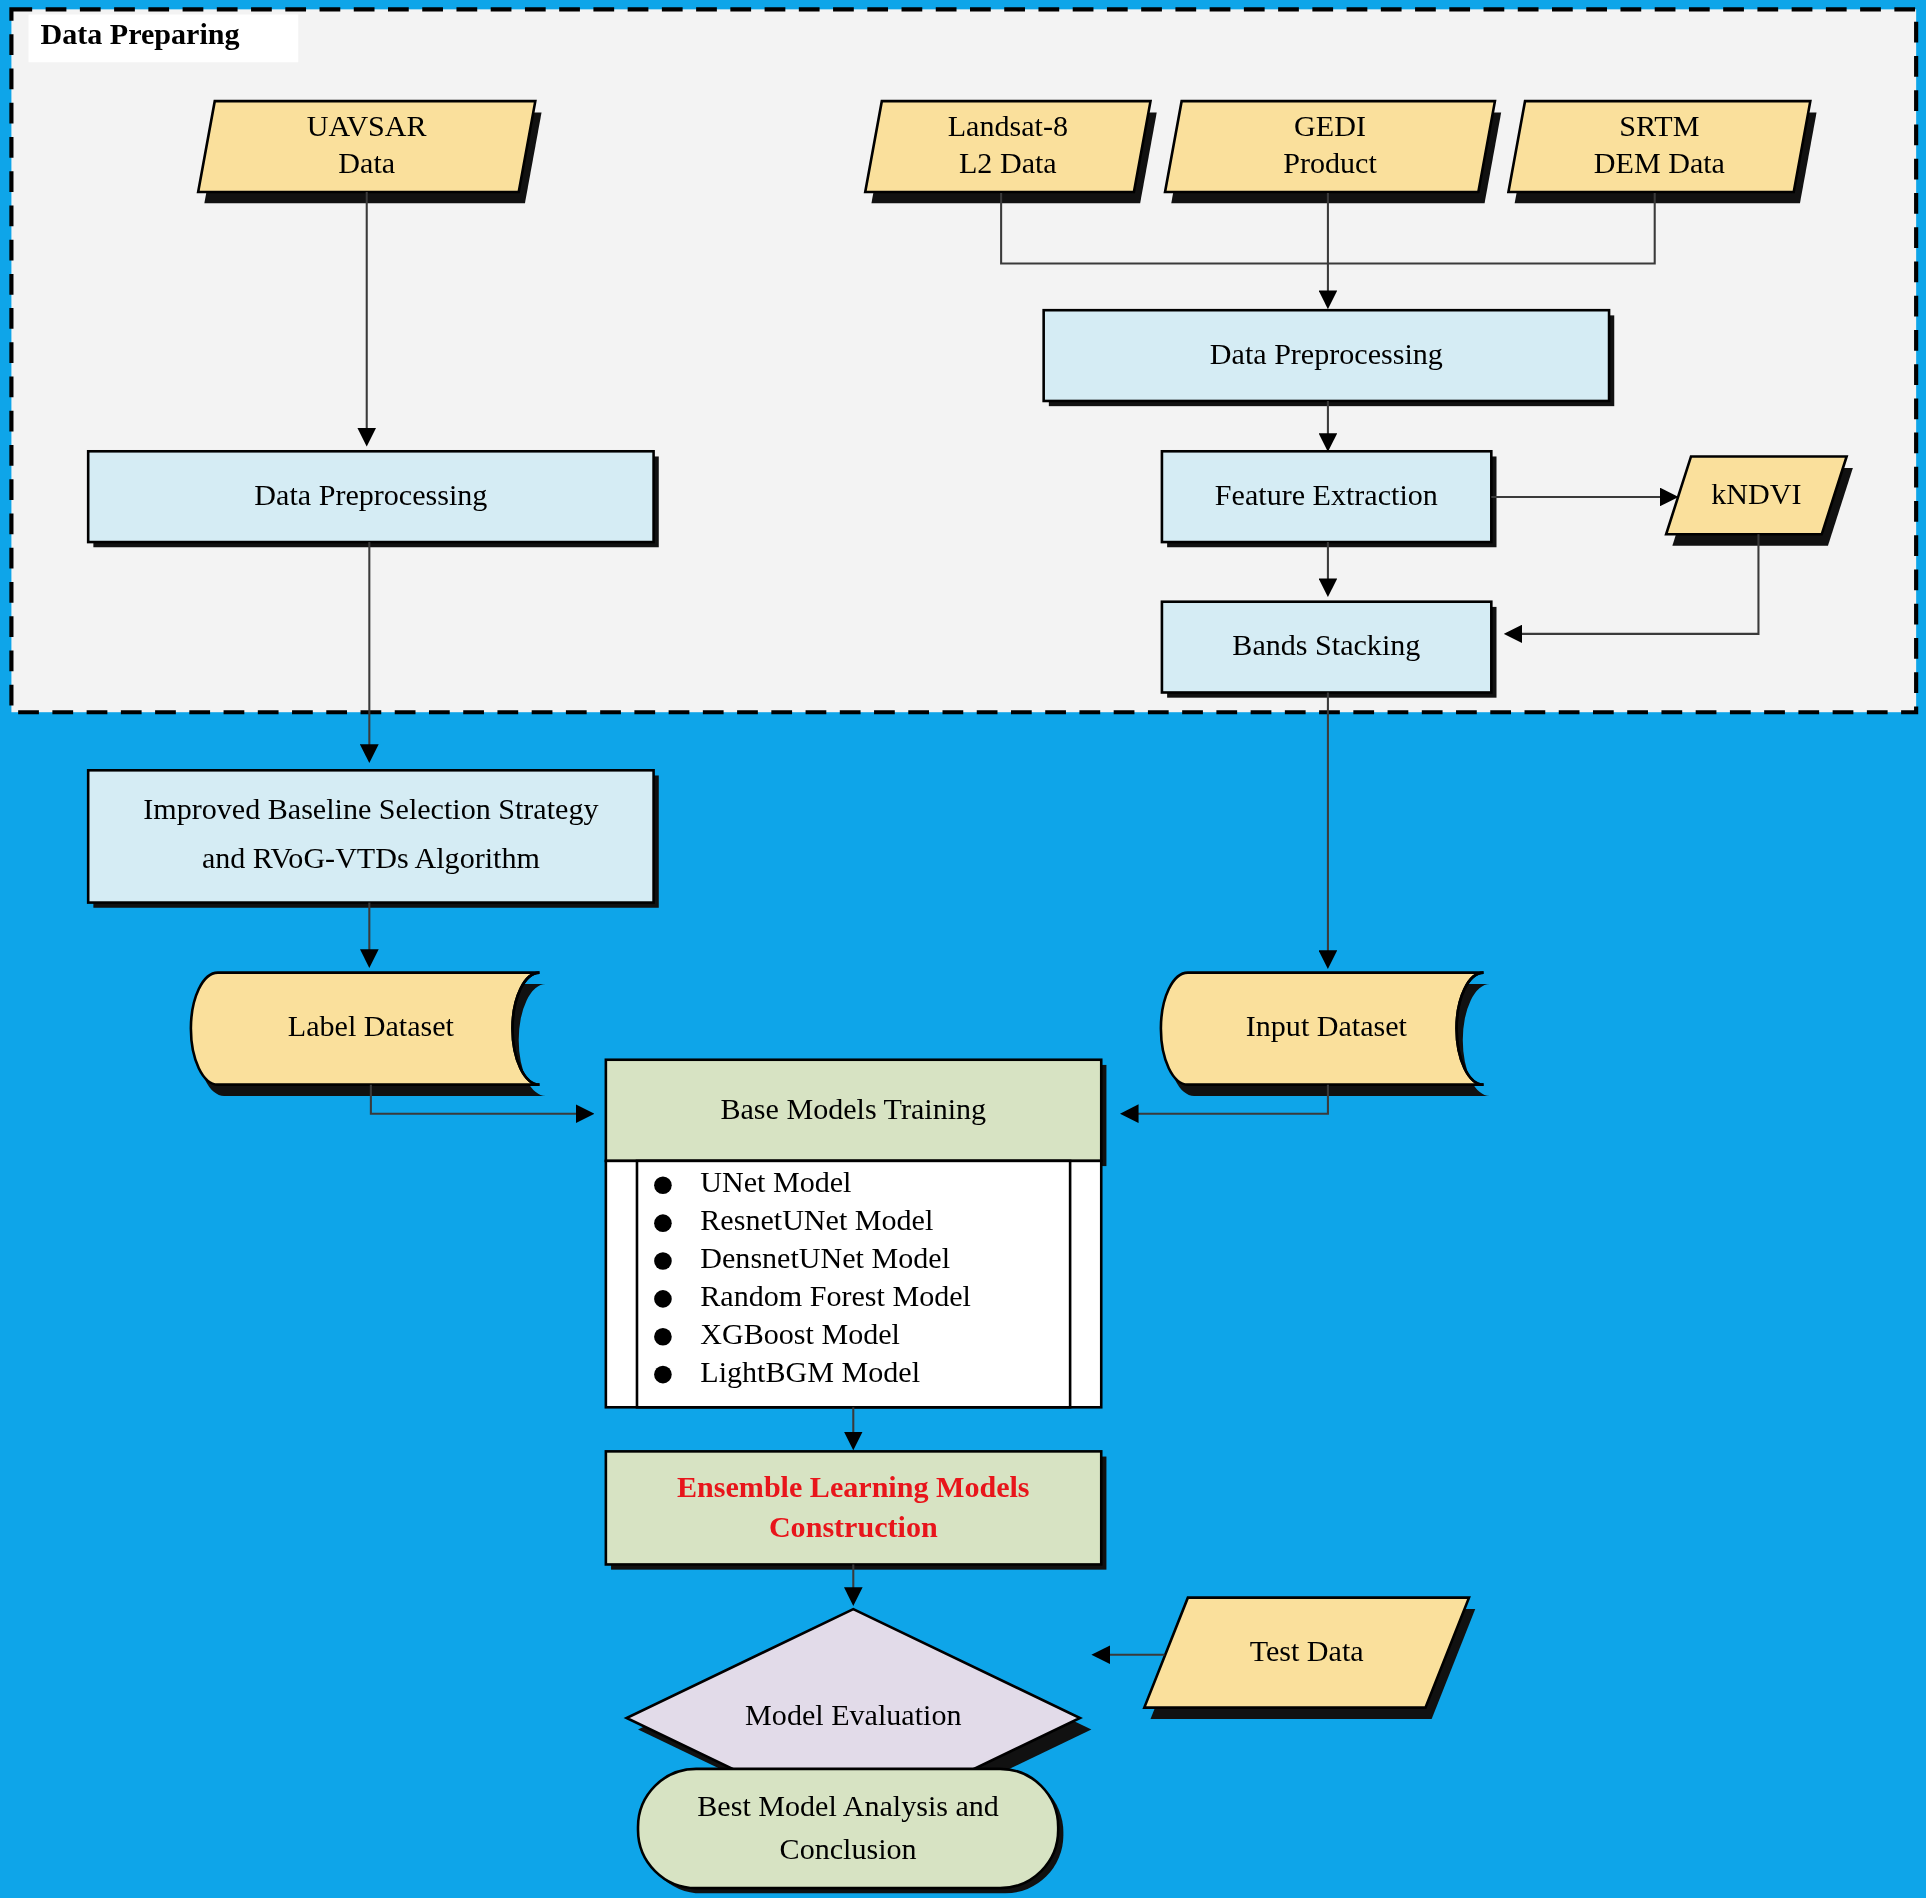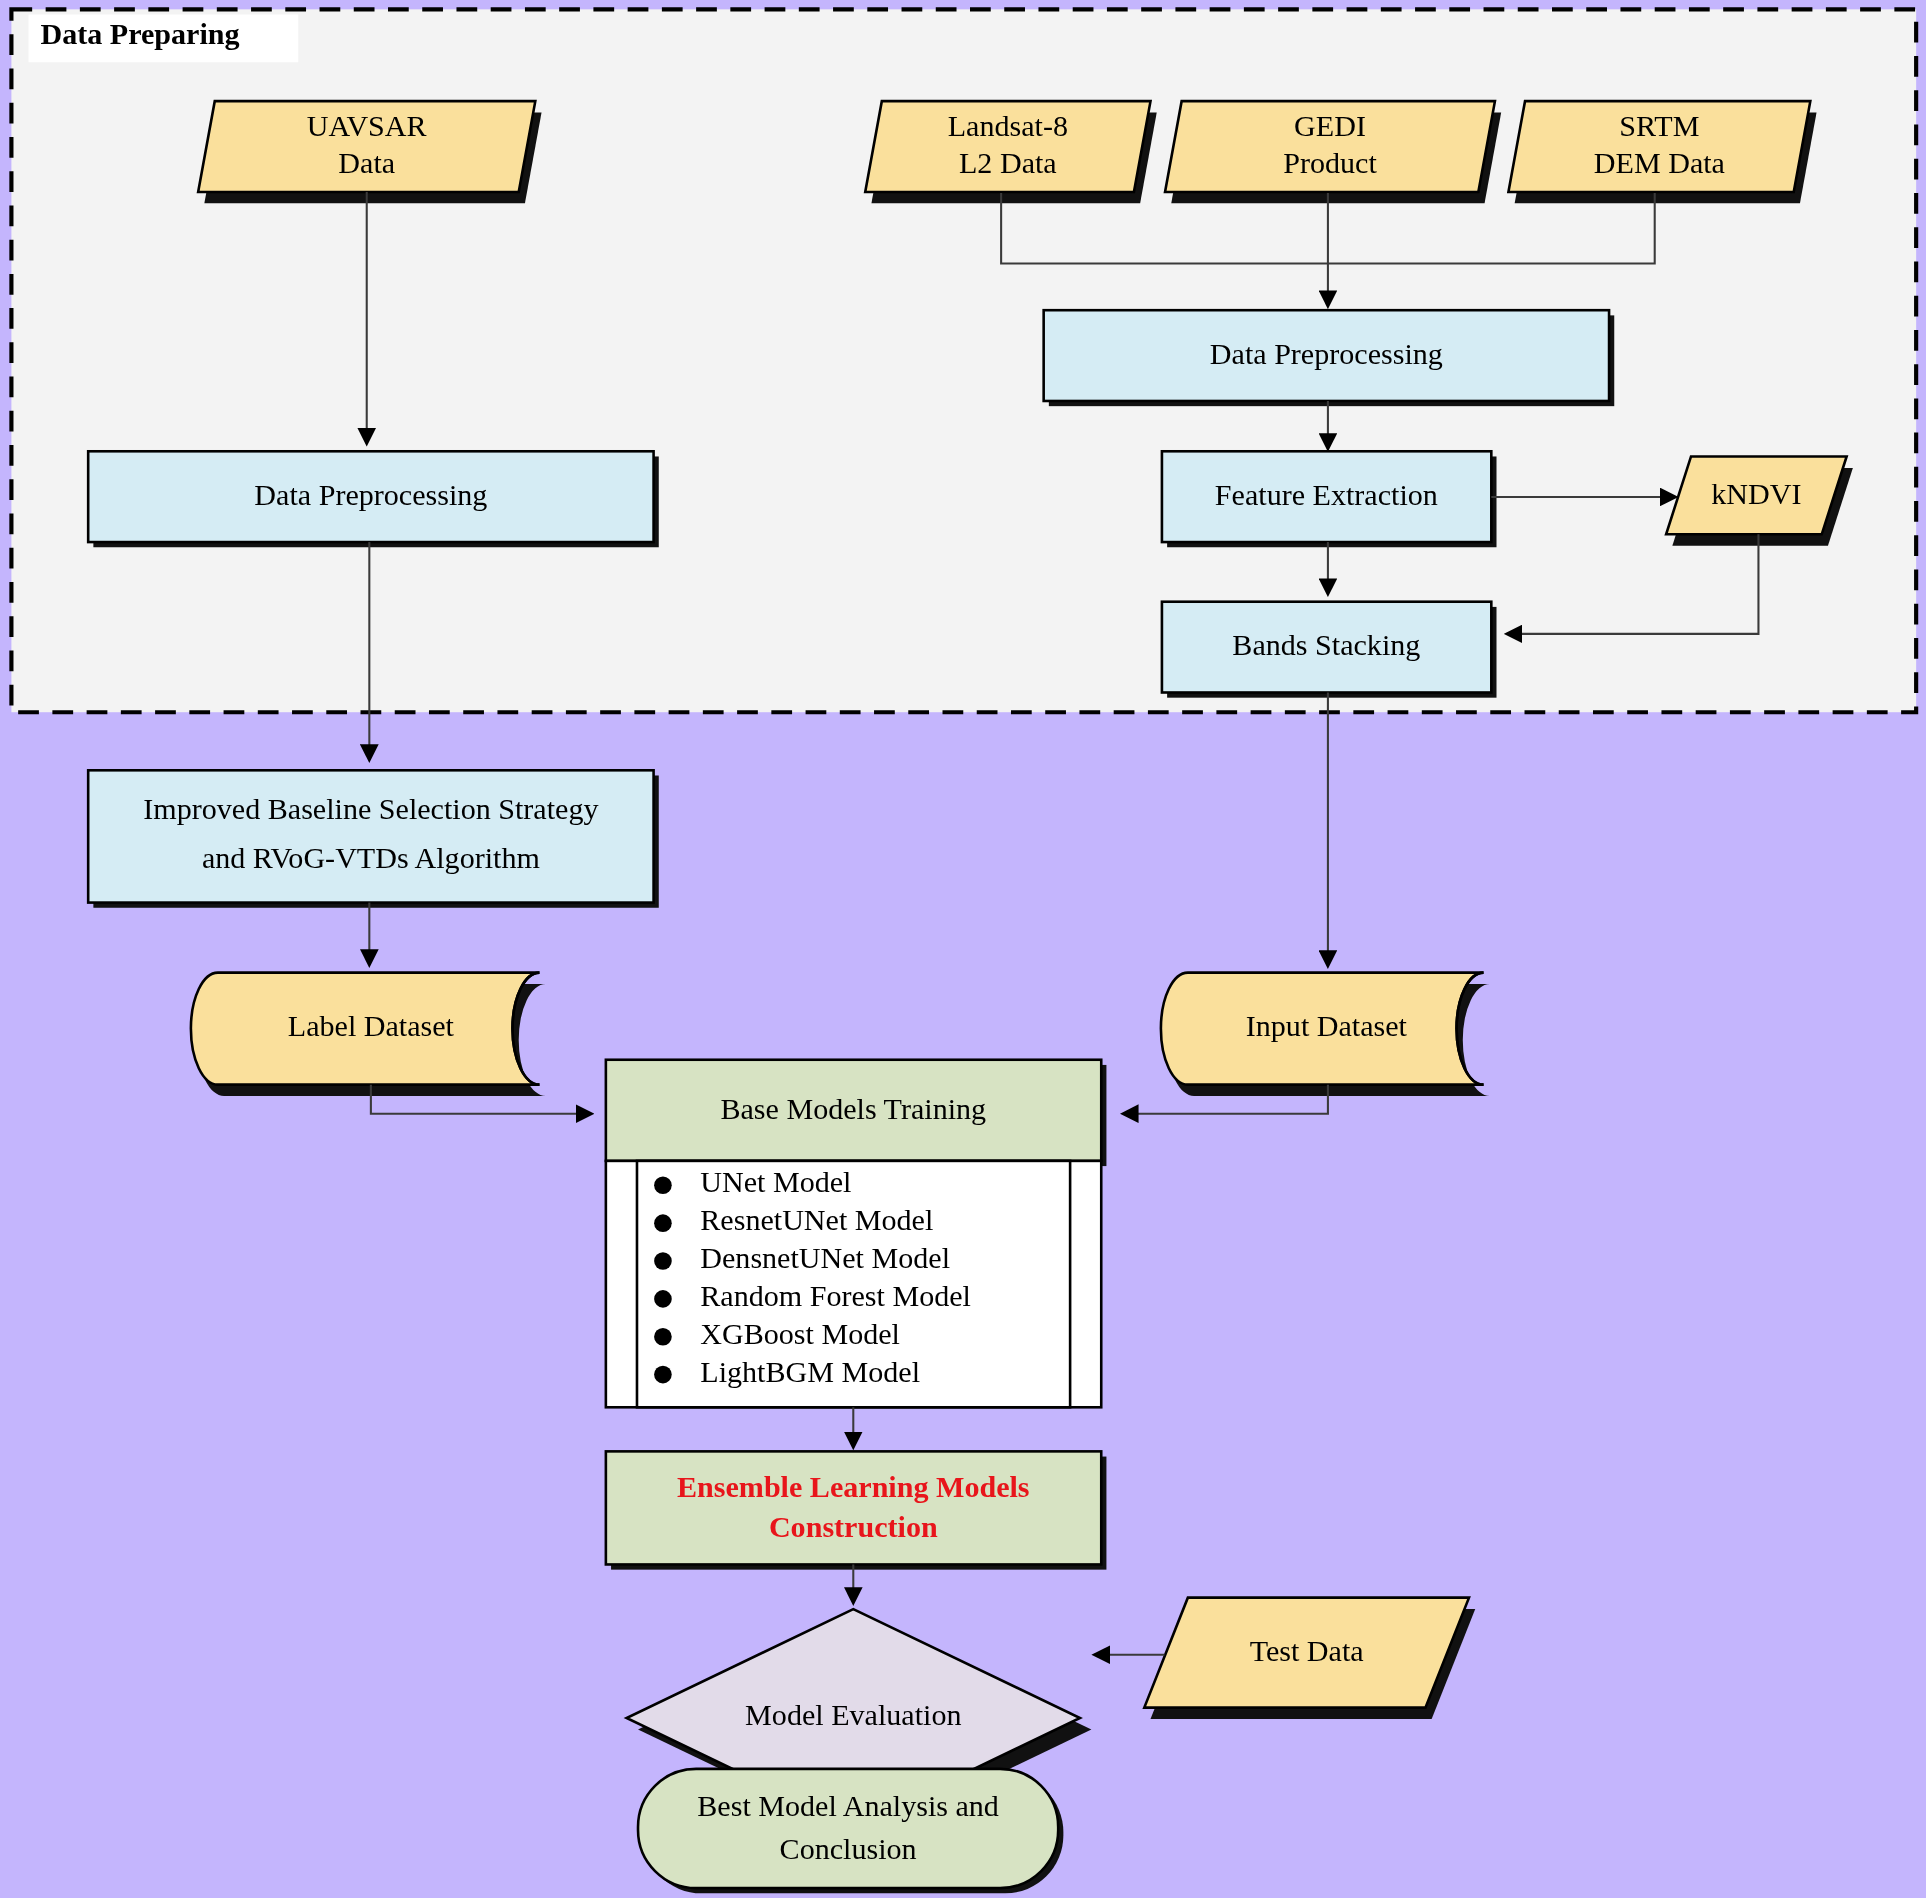--- a/index.html
+++ b/index.html
@@ -7,21 +7,21 @@
     padding: 0;
     background: #ffffff;
   }
   body {
     font-family: "Liberation Serif", "DejaVu Serif", serif;
   }
   #stage {
     position: relative;
     width: 1926px;
     height: 1898px;
-    background: #c4b5fd;
+    background: #0ea5e9;
     overflow: hidden;
   }
   svg#flow {
     position: absolute;
     top: 0; left: 0;
     width: 1926px;
     height: 1898px;
   }
   .node-text {
     font-family: "Liberation Serif", "DejaVu Serif", serif;

